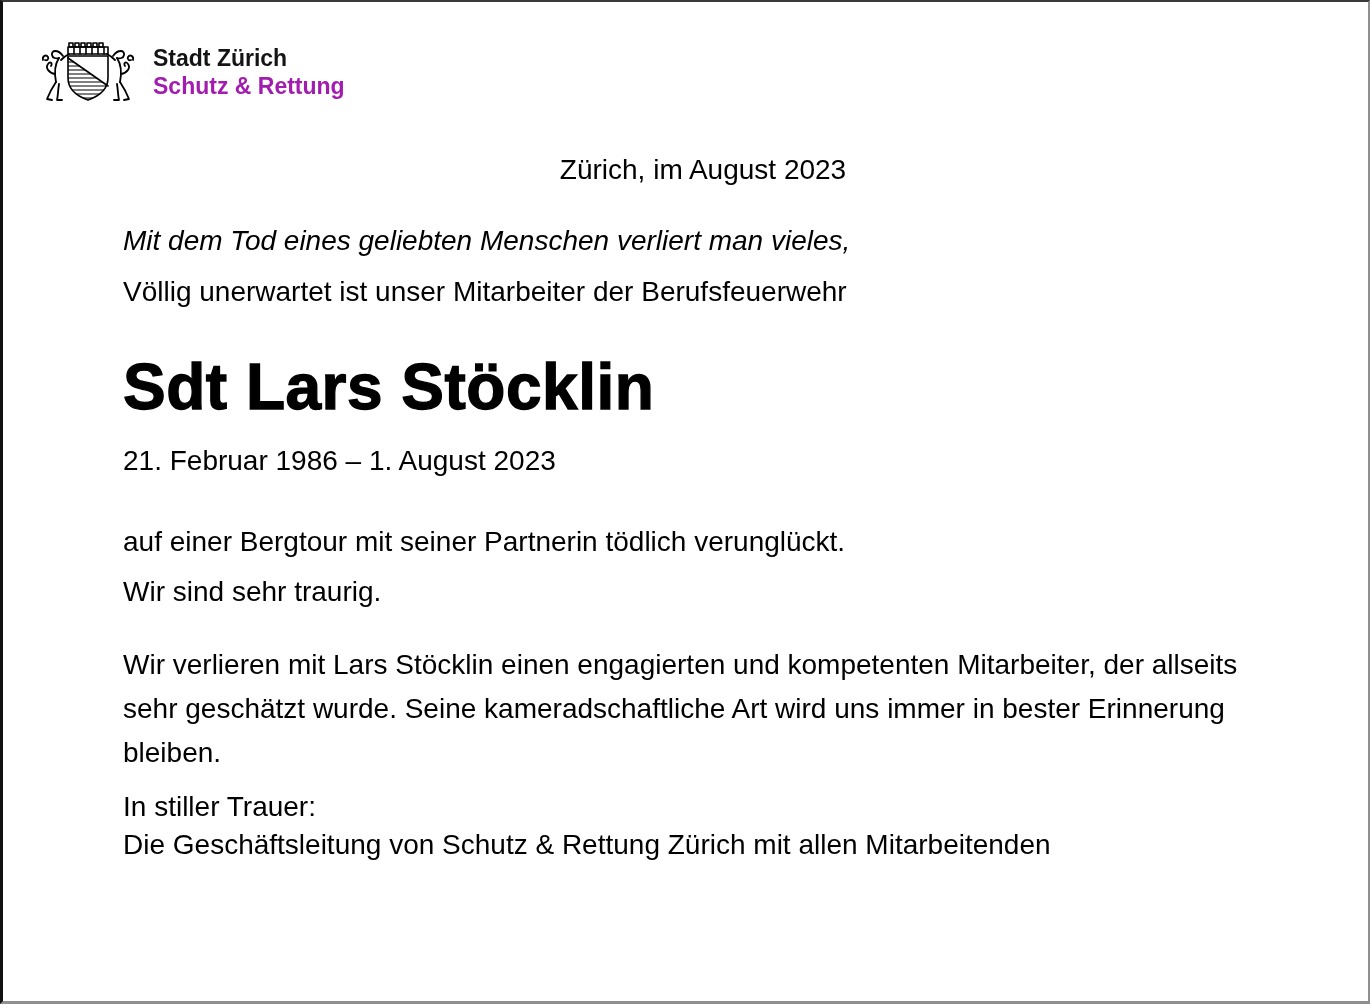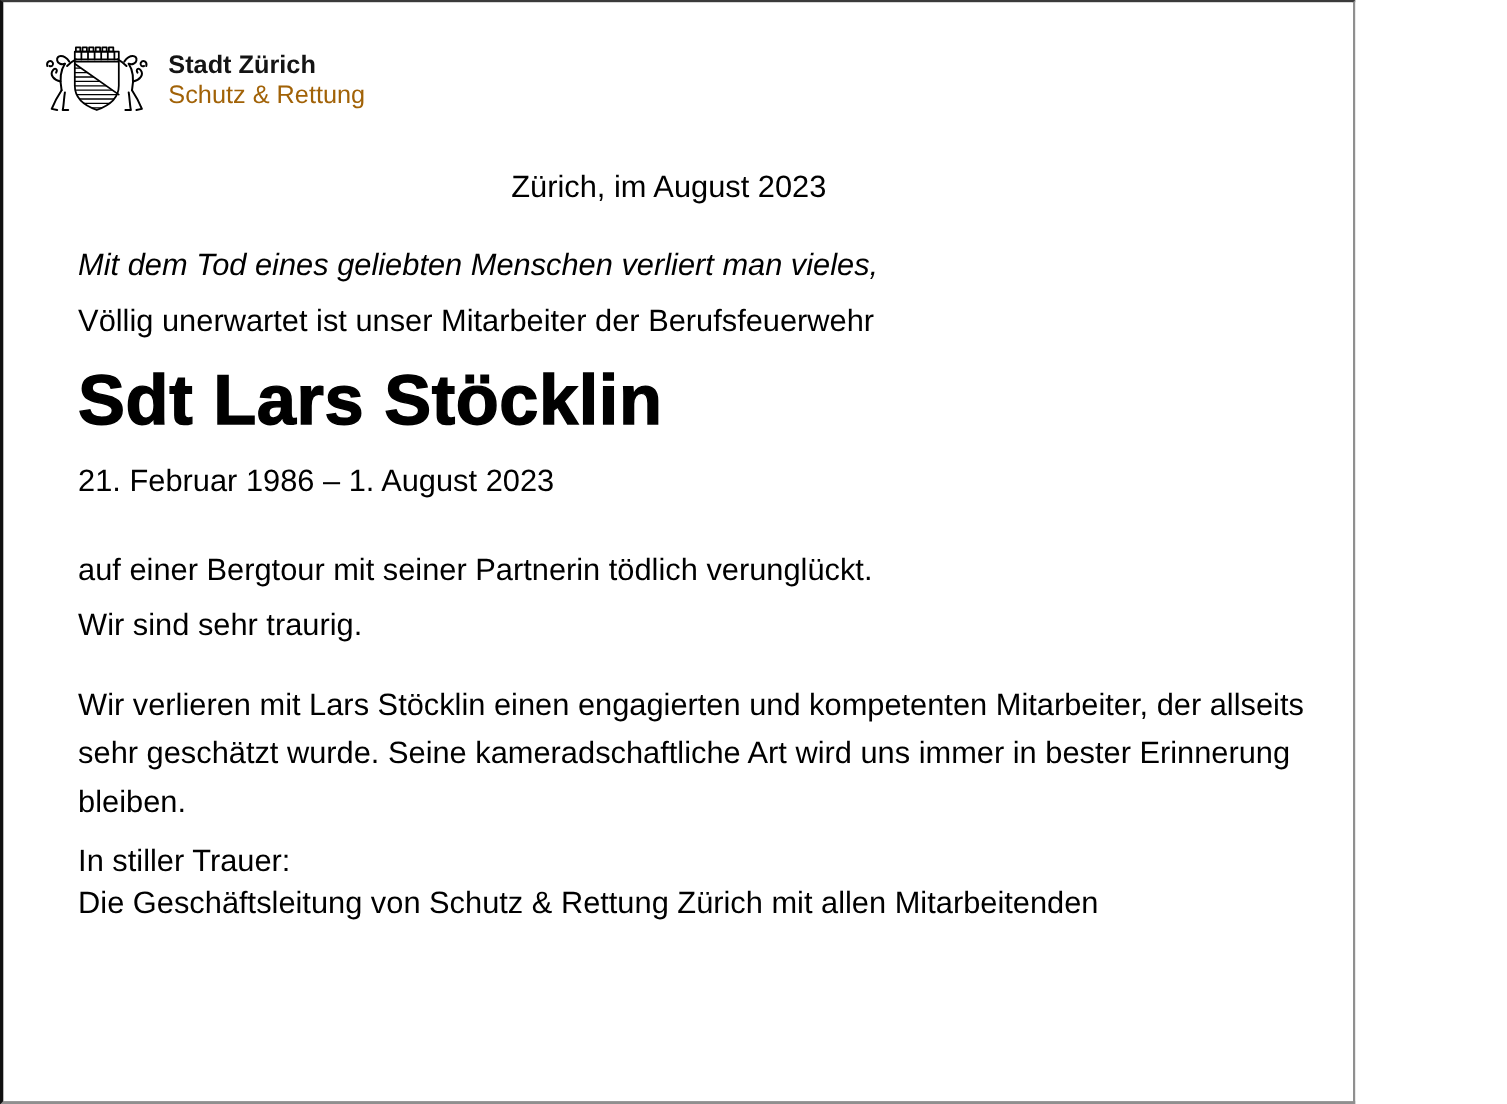--- a/index.html
+++ b/index.html
@@ -1,60 +1,60 @@
 <!DOCTYPE html>
 <html><head>
 <meta charset="utf-8">
 <style>
   html, body { margin: 0; padding: 0; background: #ffffff; }
   .page {
     position: relative;
-    width: 1232px;
+    width: 1370px;
     height: 1004px;
     box-sizing: border-box;
     background: #ffffff;
     border-top: 2px solid #3a3a3a;
     border-left: 3px solid #111111;
     border-right: 2px solid #8f8f8f;
     border-bottom: 3px solid #8f8f8f;
-    padding: 0 85px 0 68px;
+    padding: 0 85px 0 120px;
     overflow: hidden;
     font-family: "Liberation Sans", "DejaVu Sans", sans-serif;
     color: #000000;
     font-size: 28px;
   }
   .line { white-space: nowrap; }
 
   
   .logo-row {
     position: absolute;
     left: 38px;
     top: 36px;
     display: flex;
     align-items: flex-start;
   }
   .crest { width: 94px; height: 70px; display: block; }
   .logo-text { margin-left: 18px; margin-top: 6px; }
   .org-name  { font-weight: 700; font-size: 23px; line-height: 28px; color: #141414; }
-  .org-unit  { font-weight: 400; font-size: 23px; line-height: 28px; color: #a16207; }
+  .org-unit  { font-weight: 700; font-size: 23px; line-height: 28px; color: #a21caf; }
 
   
   .dateline {
     margin-top: 150px;
     text-align: center;
     line-height: 36px;
   }
   .quote {
     margin-top: 34px;
     font-style: italic;
     line-height: 38px;
   }
   .intro { margin-top: 13px; line-height: 38px; }
   .name {
-    margin: 17px 0 0 0;
+    margin: 41px 0 0 0;
     font-size: 64px;
     line-height: 70px;
     font-weight: 700;
     -webkit-text-stroke: 1.3px #000000;
     letter-spacing: 0.5px;
   }
   .life-dates   { margin-top: 20px; line-height: 38px; }
   .circumstance { margin-top: 43px; line-height: 38px; }
   .sorrow       { margin-top: 12px; line-height: 38px; }
   .tribute      { margin-top: 32px; line-height: 44px; }

